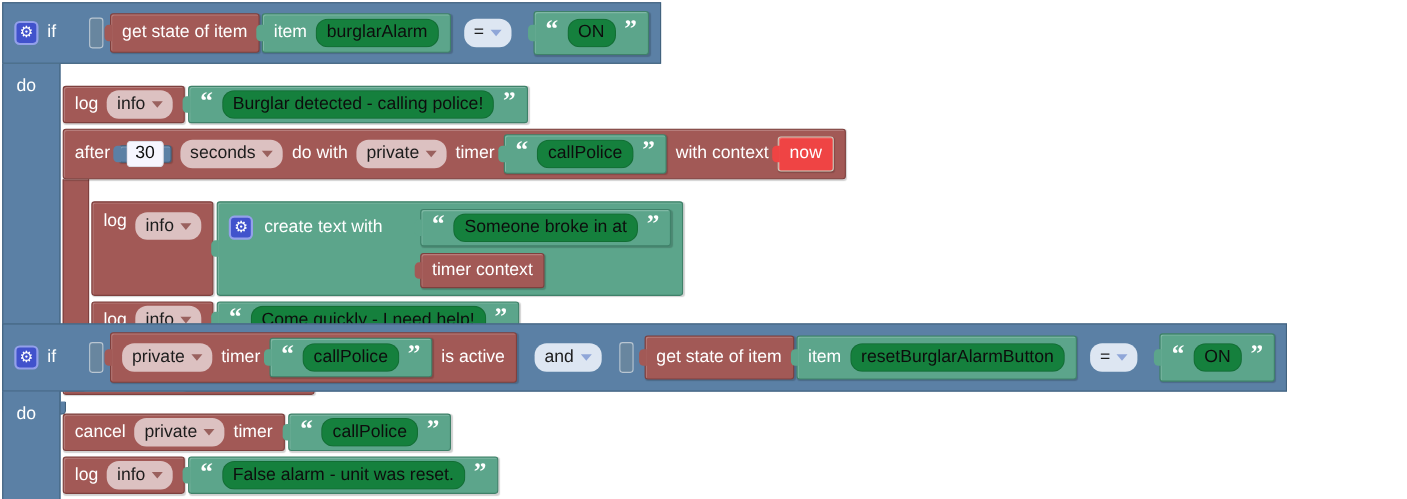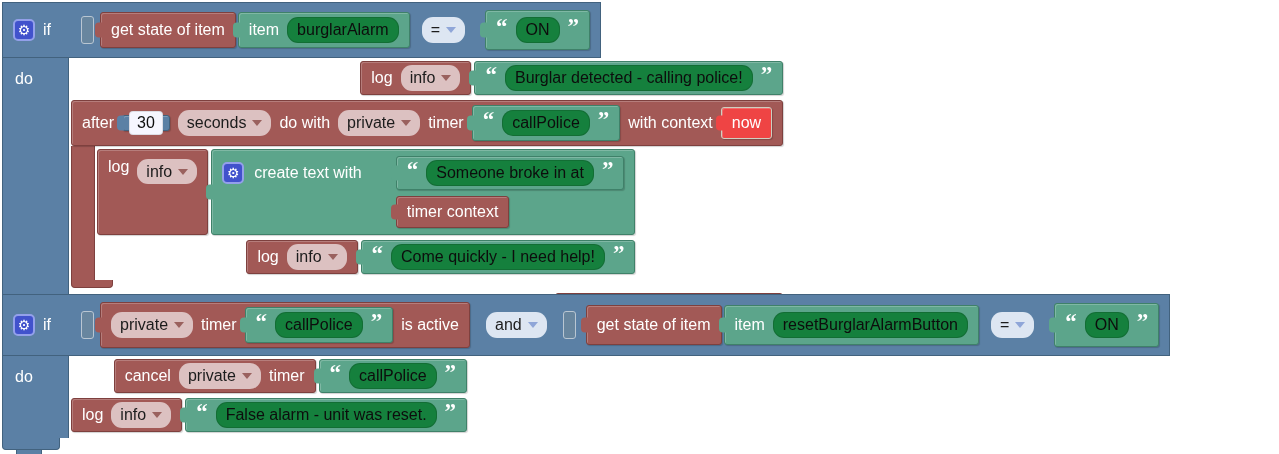--- a/index.html
+++ b/index.html
@@ -53,26 +53,26 @@
     content:"";position:absolute;left:-6px;top:50%;transform:translateY(-50%);
     width:7px;height:15px;background:inherit;border-radius:4px 0 0 4px;
   }
   .socket{width:11px;height:26px;background:#68869f;border:1px solid #b9c6d2;border-radius:3px;flex:none;}
 
   
   .if-head{display:flex;align-items:center;padding:7px 10px;width:max-content;}
   .if-head .chain{display:flex;align-items:center;margin-left:30px;gap:2px;}
   .c-body{display:flex;align-items:stretch;width:max-content;}
   .spine{
-    width:67px;flex:none;box-sizing:border-box;
+    width:53px;flex:none;box-sizing:border-box;
     background:#5b80a5;border:1px solid #42627e;border-top:none;border-bottom:none;
     color:#fff;padding:12px 0 0 12px;
   }
   .spine.red-spine{width:24px;background:#a25956;border-color:#7e403e;padding:0;}
-  .stmts{display:flex;flex-direction:column;gap:5px;padding:3px 0 6px 2px;align-items:flex-end;}
+  .stmts{display:flex;flex-direction:column;gap:5px;padding:20px 0 6px 2px;align-items:flex-start;}
   .bbar{height:12px;width:58px;box-sizing:border-box;background:#5b80a5;border:1px solid #42627e;border-top:none;border-radius:0 0 4px 4px;}
   .bbar.red-bar{height:8px;width:42px;background:#a25956;border-color:#7e403e;}
   .btab{width:24px;height:10px;margin-left:14px;background:#5b80a5;border:1px solid #42627e;border-top:none;border-radius:0 0 6px 6px;}
 
   .stmt-row{display:flex;align-items:flex-start;}
   .stmt-col{display:flex;flex-direction:column;align-items:flex-start;}
   .stretch{align-self:stretch;height:auto;align-items:flex-start;padding-top:9px;}
 
   
   .create{

